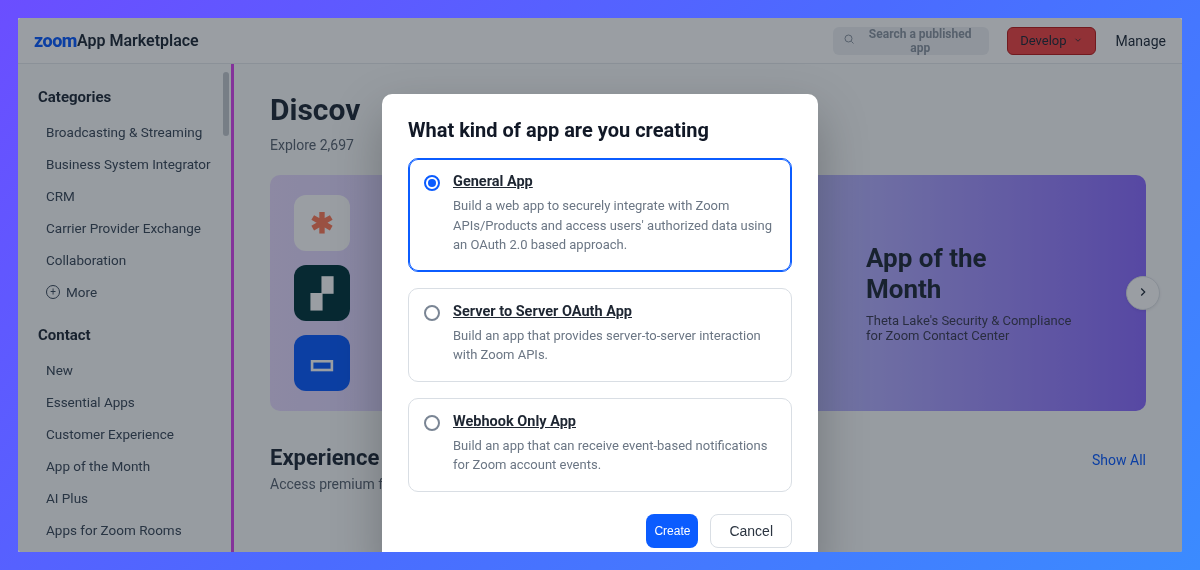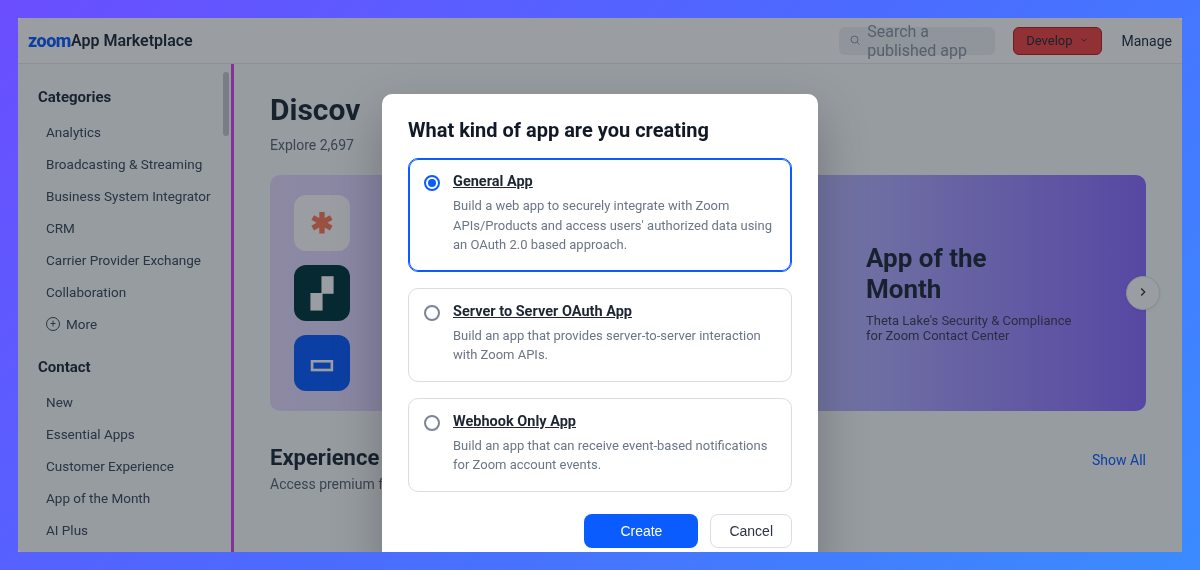--- a/index.html
+++ b/index.html
@@ -7,29 +7,29 @@
     font-family: -apple-system, BlinkMacSystemFont, "Segoe UI", Roboto, Helvetica, Arial, sans-serif;
     background: linear-gradient(135deg, #6b4eff 0%, #4b6bff 50%, #3b8bff 100%);
     width: 1200px; height: 570px; overflow: hidden;
     padding: 18px;
   }
   .frame {
     background: #fafbfc; width: 100%; height: 100%; border-radius: 2px; overflow: hidden; position: relative;
   }
   
   .header {
-    height: 46px; display: flex; align-items: center; padding: 0 10px;
-    border-bottom: 1px solid #e6e9ec; background: #fff;
+    height: 46px; display: flex; align-items: center; padding: 0 16px;
+    border-bottom: 1px solid #e6e9ec; background: #fff; text-align: center;
   }
   .logo { color: #0b5cff; font-weight: 800; font-size: 18px; letter-spacing: -0.5px; }
   .logo-sub { color: #1f2a37; font-weight: 600; font-size: 16px; }
   .header-spacer { flex: 1; }
   .search {
     width: 156px; height: 28px; background: #eef0f3; border-radius: 6px;
-    display: flex; align-items: center; padding: 0 10px; color: #8b95a1; font-size: 16px;
+    display: flex; align-items: center; padding: 0 10px; color: #8b95a1; font-size: 12px; font-weight: bold;
   }
   .search svg { width: 12px; height: 12px; margin-right: 6px; flex-shrink:0;}
   .develop-btn {
     height: 28px; border: 1px solid #b91c1c; border-radius: 6px; background: #ef4444;
     display: flex; align-items: center; padding: 0 12px; font-size: 13px; color: #1f2a37;
     margin-left: 18px;
   }
   .develop-btn svg { width: 10px; height: 10px; margin-left: 6px; }
   .manage { margin-left: 20px; font-size: 14px; color: #1f2a37; }
 
@@ -102,21 +102,21 @@
   .option.selected .radio { border-color:#0b5cff; }
   .option.selected .radio::after {
     content:""; position:absolute; inset:2px; border-radius:50%; background:#0b5cff;
   }
   .option .title { font-size:14.5px; font-weight:700; color:#1e2632;text-decoration:underline; }
   .option .desc { font-size:13px; color:#6b7684; margin-top:6px; line-height:1.5; }
 
   .modal-actions { display:flex; justify-content:flex-end; gap:12px; margin-top:22px;}
   .btn-primary {
     background:#0b5cff; color:#fff; border:none; border-radius:8px;
-    padding:8px 36px; font-size:14px; font-weight:500;
+    padding:8px 8px; font-size:12px; font-weight:500;
   }
   .btn-secondary {
     background:#fff; color:#2b3440; border:1px solid #d9dee4; border-radius:8px;
     padding:8px 18px; font-size:14px;
   }
 </style>
 </head>
 <body>
 
 <div class="frame">
@@ -143,21 +143,20 @@
       </span>
     </div>
     <span class="manage">Manage</span>
   </div>
 
   <div class="body">
     <div class="sidebar">
       <div class="scroll-thumb"></div>
       <h4>Categories</h4>
       <ul>
-        <li>Analytics</li>
         <li>Broadcasting &amp; Streaming</li>
         <li>Business System Integrator</li>
         <li>CRM</li>
         <li>Carrier Provider Exchange</li>
         <li>Collaboration</li>
         <li class="more">
           <span class="plus-icon">+</span>
           <span>More</span>
         </li>
       </ul>

